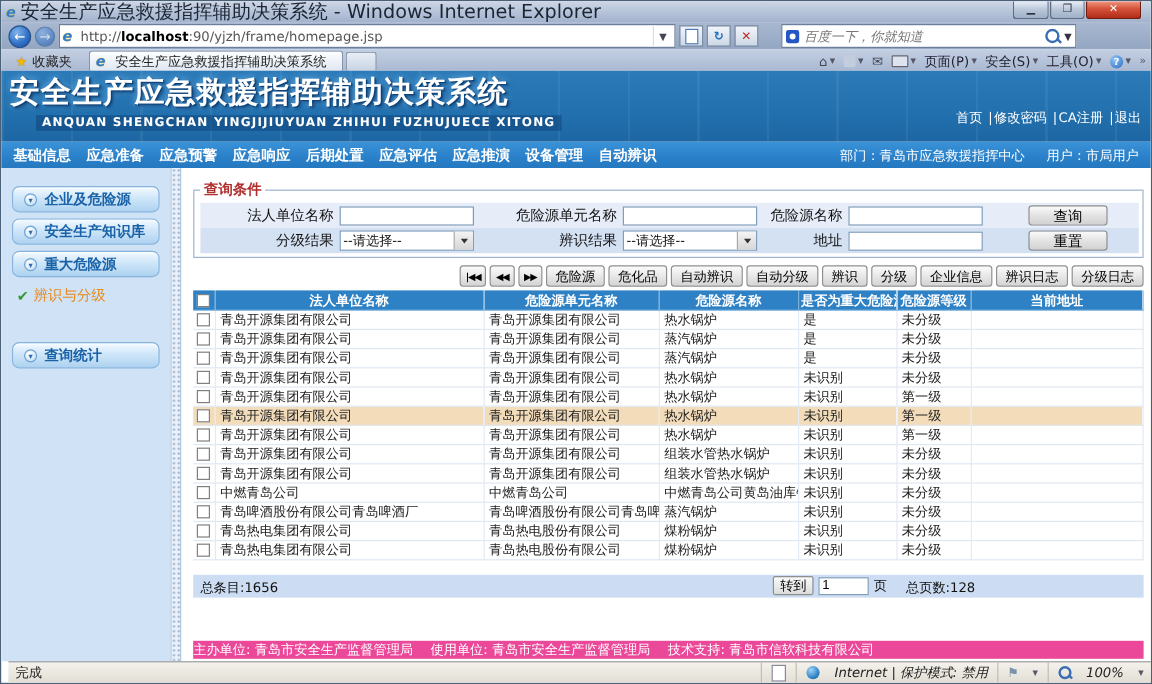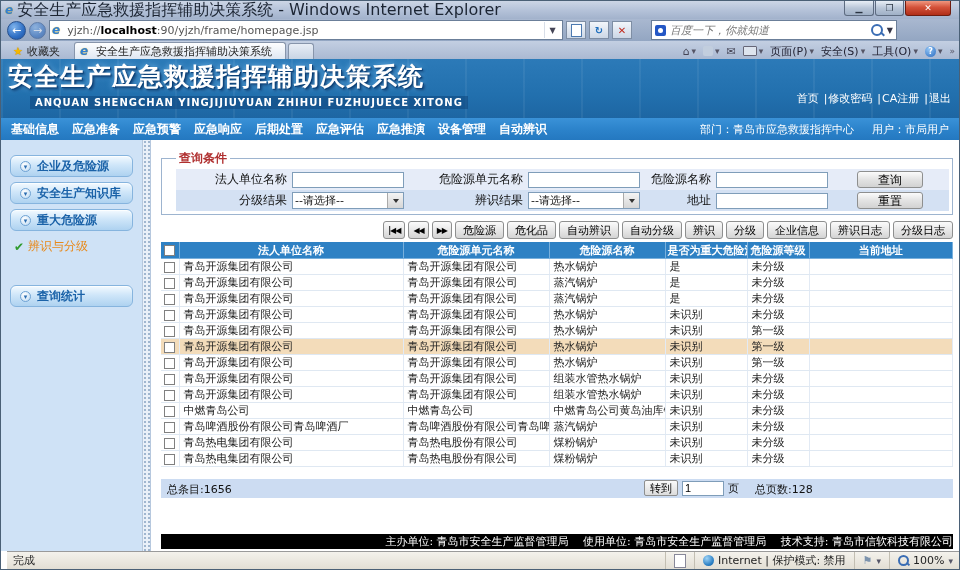--- a/index.html
+++ b/index.html
@@ -61,21 +61,21 @@
   .sidebar{width:141px;flex:none;background:#cfe2f6;padding-top:10px;box-sizing:border-box;}
   .side-btn{margin:5px 9px 0 9px;height:20px;border:1px solid #86b4de;border-radius:6px;background:linear-gradient(180deg,#f3faff,#cfe6f9 45%,#aed2f0);display:flex;align-items:center;gap:6px;padding-left:9px;cursor:pointer;box-shadow:0 1px 1px rgba(255,255,255,.8) inset;}
   .side-btn .chev{width:11px;height:11px;border-radius:50%;border:1px solid #6fa3d4;background:radial-gradient(circle at 35% 30%,#fff,#bcd9f2);color:#2a6cb0;font-size:7px;line-height:11px;text-align:center;flex:none;box-sizing:border-box;}
   .side-label{color:#1a62a8;font-weight:bold;font-size:12px;white-space:nowrap;}
   .side-active{margin:7px 0 0 13px;display:flex;align-items:center;gap:4px;color:#e8891a;font-size:12px;cursor:pointer;white-space:nowrap;}
   .side-active .check{color:#2e9b2e;font-size:12px;font-weight:bold;}
   .side-btn.gap{margin-top:30px;}
   .splitter{width:9px;flex:none;background-color:#e9f0f9;background-image:radial-gradient(#9fb6d0 1px,rgba(0,0,0,0) 1px);background-size:4px 4px;border-left:1px solid #b6c8de;border-right:1px solid #b6c8de;box-sizing:border-box;}
   .main{flex:1;min-width:0;display:flex;flex-direction:column;padding:10px 6px 0 10px;box-sizing:border-box;}
   
-  fieldset.query{border:1px solid #9db4cf;margin:0 0 3px 0;padding:2px 3px 3px 14px;}
+  fieldset.query{border:1px solid #9db4cf;margin:0 0 3px 0;padding:2px 3px 3px 5px;}
   fieldset.query legend{color:#b03030;font-weight:bold;font-size:12px;padding:0 3px;}
   .q-row{height:21px;display:flex;align-items:center;font-size:12px;}
   .q-row.r1{background:#e6ecf8;}
   .q-row.r2{background:#d4e1f3;}
   .q-label{text-align:right;padding-right:5px;white-space:nowrap;box-sizing:border-box;color:#111;}
   .q-l1{width:116px;}.q-l2{width:124px;}.q-l3{width:76px;}
   .q-input{width:112px;height:16px;border:1px solid #7f9db9;font-size:11px;padding:0 2px;box-sizing:border-box;background:#fff;}
   .q-sel{width:112px;height:17px;border:1px solid #7f9db9;background:#fff;display:flex;align-items:center;box-sizing:border-box;cursor:pointer;}
   .q-sel .sel-txt{flex:1;font-size:11px;padding-left:2px;color:#111;white-space:nowrap;overflow:hidden;}
   .q-sel .sel-btn{width:15px;height:15px;background:linear-gradient(180deg,#f4f4f4,#d6d6d6);border-left:1px solid #aaa;display:flex;align-items:center;justify-content:center;}
@@ -100,25 +100,25 @@
   .cb{display:inline-block;width:9px;height:9px;border:1px solid #808080;background:#fff;vertical-align:middle;}
   tr.highlight td{background:#f3dcba;}
   
   .pagebar{margin-top:12px;height:19px;flex:none;background:#ccdcf2;position:relative;font-size:11px;color:#111;}
   .pg-left{position:absolute;left:6px;top:3px;}
   .pg-goto{position:absolute;left:61%;top:1px;display:flex;align-items:center;gap:4px;}
   .pg-btn{height:16px;border:1px solid #8e8f8f;border-radius:2px;background:linear-gradient(180deg,#fafafa,#dcdcdc);font-size:11px;font-family:inherit;padding:0 5px;cursor:pointer;}
   .pg-input{width:36px;height:13px;border:1px solid #7f9db9;font-size:11px;padding:0 2px;box-sizing:content-box;}
   .pg-total{position:absolute;left:75%;top:3px;}
   .main-spacer{flex:1;}
-  .app-footer{height:15px;flex:none;background:#000000;color:#fff;font-size:11px;line-height:15px;text-align:right;white-space:nowrap;overflow:hidden;margin-bottom:2px;}
+  .app-footer{height:15px;flex:none;background:#ec4899;color:#fff;font-size:11px;line-height:15px;text-align:left;white-space:nowrap;overflow:hidden;margin-bottom:2px;}
   
   .statusbar{height:17px;flex:none;background:linear-gradient(180deg,#f4f2ec,#e2ded4);border-top:1px solid #9a9a9a;display:flex;align-items:center;font-size:11px;color:#222;padding:0 6px;gap:8px;margin-left:6px;}
   .sb-spacer{flex:1;}
-  .sb-seg{display:flex;align-items:center;gap:4px;border-left:1px solid #c2beb2;padding-left:8px;height:100%;}
+  .sb-seg{display:flex;align-items:center;gap:12px;border-left:1px solid #c2beb2;padding-left:8px;height:100%;font-style:italic;}
   .doc-ic{width:10px;height:12px;border:1px solid #889;background:#fff;}
   .globe{width:11px;height:11px;border-radius:50%;background:radial-gradient(circle at 35% 30%,#9fd4f7,#2a7fc4 65%,#1b5e96);flex:none;}
   .flag-ic{color:#7c93ad;font-size:11px;}
   .zoom-mag{width:7px;height:7px;border:2px solid #3a6db4;border-radius:50%;position:relative;}
   .zoom-mag:after{content:"";position:absolute;left:6px;top:6px;width:4px;height:2px;background:#3a6db4;transform:rotate(45deg);}
 </style>
 </head>
 <body>
 
 <div class="window">
@@ -131,21 +131,21 @@
       <div class="wbtn max">❐</div>
       <div class="wbtn close">✕</div>
     </div>
   </div>
 
   <div class="addressbar">
     <div class="navbtn">←</div>
     <div class="navbtn fwd">→</div>
     <div class="addr-field">
       <span class="ie-e">e</span>
-      <span class="addr-url"><span>yjzh://</span><b>localhost</b><span>:90/yjzh/frame/homepage.jsp</span></span>
+      <span class="addr-url"><span>http://</span><b>localhost</b><span>:90/yjzh/frame/homepage.jsp</span></span>
       <span class="addr-drop">▼</span>
     </div>
     <div class="mini-btn">
         <span class="pg"></span>
       </div>
     <div class="mini-btn refresh">↻</div>
     <div class="mini-btn stop">✕</div>
     <div class="search-box">
       <span class="baidu-ic"></span>
       <span class="search-hint">百度一下，你就知道</span>

